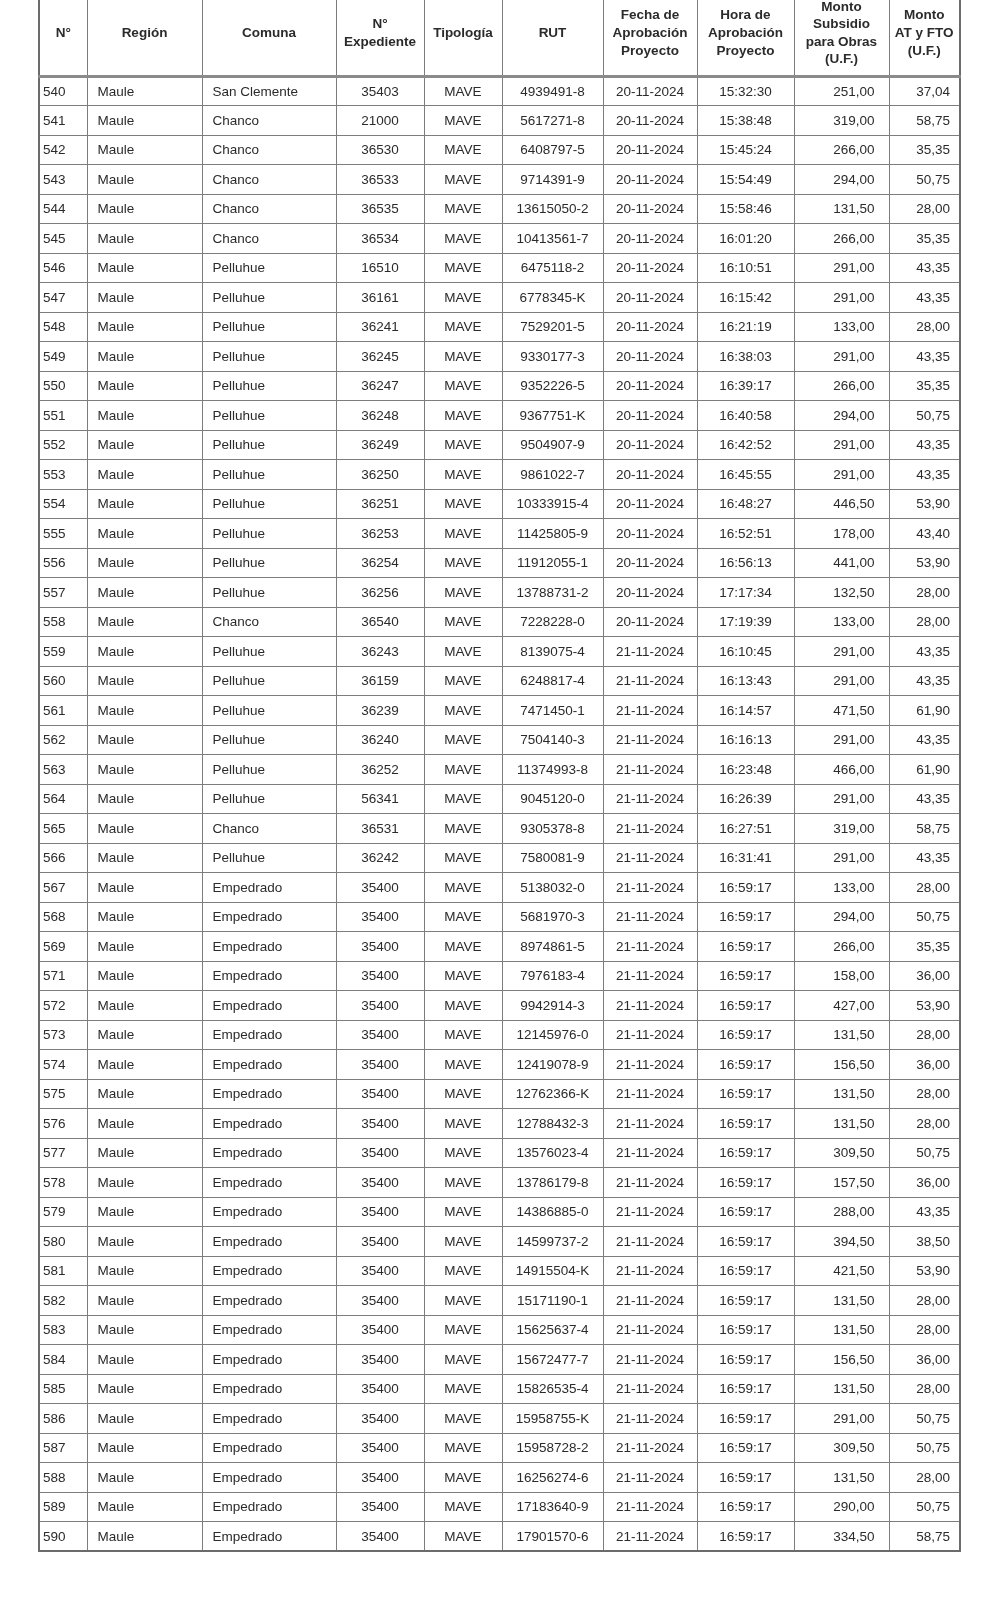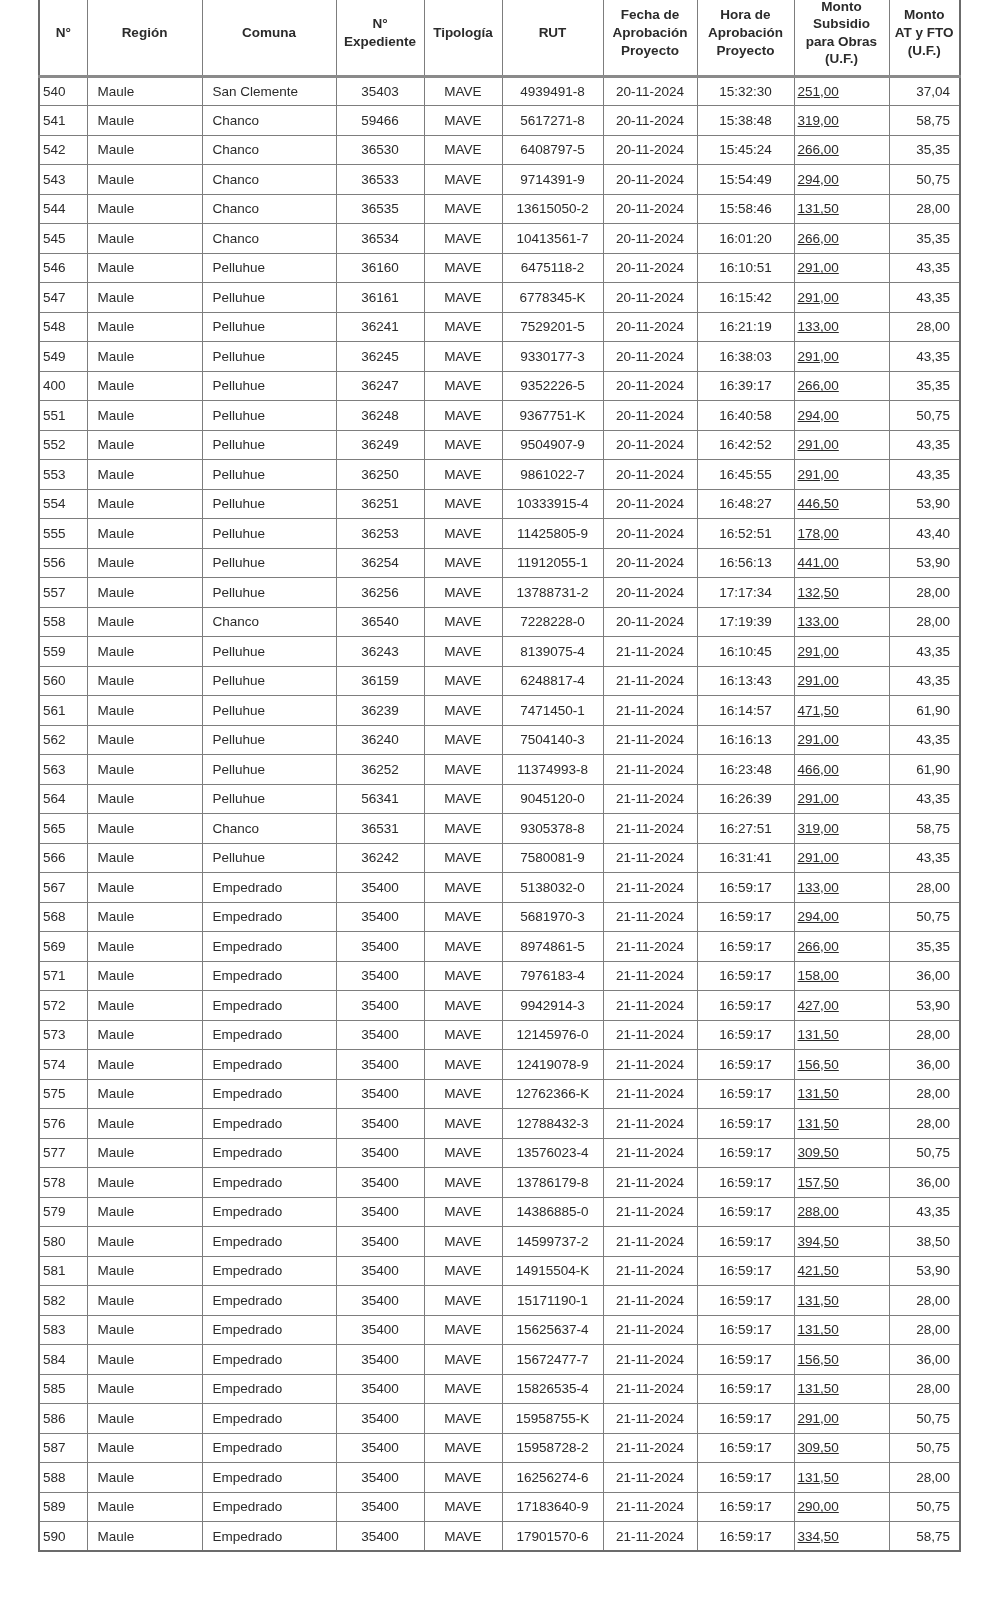--- a/index.html
+++ b/index.html
@@ -52,21 +52,21 @@
   }
   
   tbody td:nth-child(1){text-align:left;}
   tbody td:nth-child(2),
   tbody td:nth-child(3){text-align:left;padding-left:10px;}
   tbody td:nth-child(4),
   tbody td:nth-child(5),
   tbody td:nth-child(6),
   tbody td:nth-child(7),
   tbody td:nth-child(8){text-align:center;}
-  tbody td:nth-child(9){padding-right:14px;text-decoration:underline;}
+  tbody td:nth-child(9){text-align:right;padding-right:14px;}
   tbody td:nth-child(10){text-align:right;padding-right:9px;}
 </style>
 </head>
 <body>
 
 <div class="page">
   <table class="subsidy-table">
     <colgroup>
       <col style="width:48px">
       <col style="width:115px">
@@ -113,21 +113,21 @@
           <td>4939491-8</td>
           <td>20-11-2024</td>
           <td>15:32:30</td>
           <td>251,00</td>
           <td>37,04</td>
         </tr>
         <tr>
           <td>541</td>
           <td>Maule</td>
           <td>Chanco</td>
-          <td>59466</td>
+          <td>21000</td>
           <td>MAVE</td>
           <td>5617271-8</td>
           <td>20-11-2024</td>
           <td>15:38:48</td>
           <td>319,00</td>
           <td>58,75</td>
         </tr>
         <tr>
           <td>542</td>
           <td>Maule</td>
@@ -173,21 +173,21 @@
           <td>10413561-7</td>
           <td>20-11-2024</td>
           <td>16:01:20</td>
           <td>266,00</td>
           <td>35,35</td>
         </tr>
         <tr>
           <td>546</td>
           <td>Maule</td>
           <td>Pelluhue</td>
-          <td>36160</td>
+          <td>16510</td>
           <td>MAVE</td>
           <td>6475118-2</td>
           <td>20-11-2024</td>
           <td>16:10:51</td>
           <td>291,00</td>
           <td>43,35</td>
         </tr>
         <tr>
           <td>547</td>
           <td>Maule</td>
@@ -218,21 +218,21 @@
           <td>Pelluhue</td>
           <td>36245</td>
           <td>MAVE</td>
           <td>9330177-3</td>
           <td>20-11-2024</td>
           <td>16:38:03</td>
           <td>291,00</td>
           <td>43,35</td>
         </tr>
         <tr>
-          <td>400</td>
+          <td>550</td>
           <td>Maule</td>
           <td>Pelluhue</td>
           <td>36247</td>
           <td>MAVE</td>
           <td>9352226-5</td>
           <td>20-11-2024</td>
           <td>16:39:17</td>
           <td>266,00</td>
           <td>35,35</td>
         </tr>

